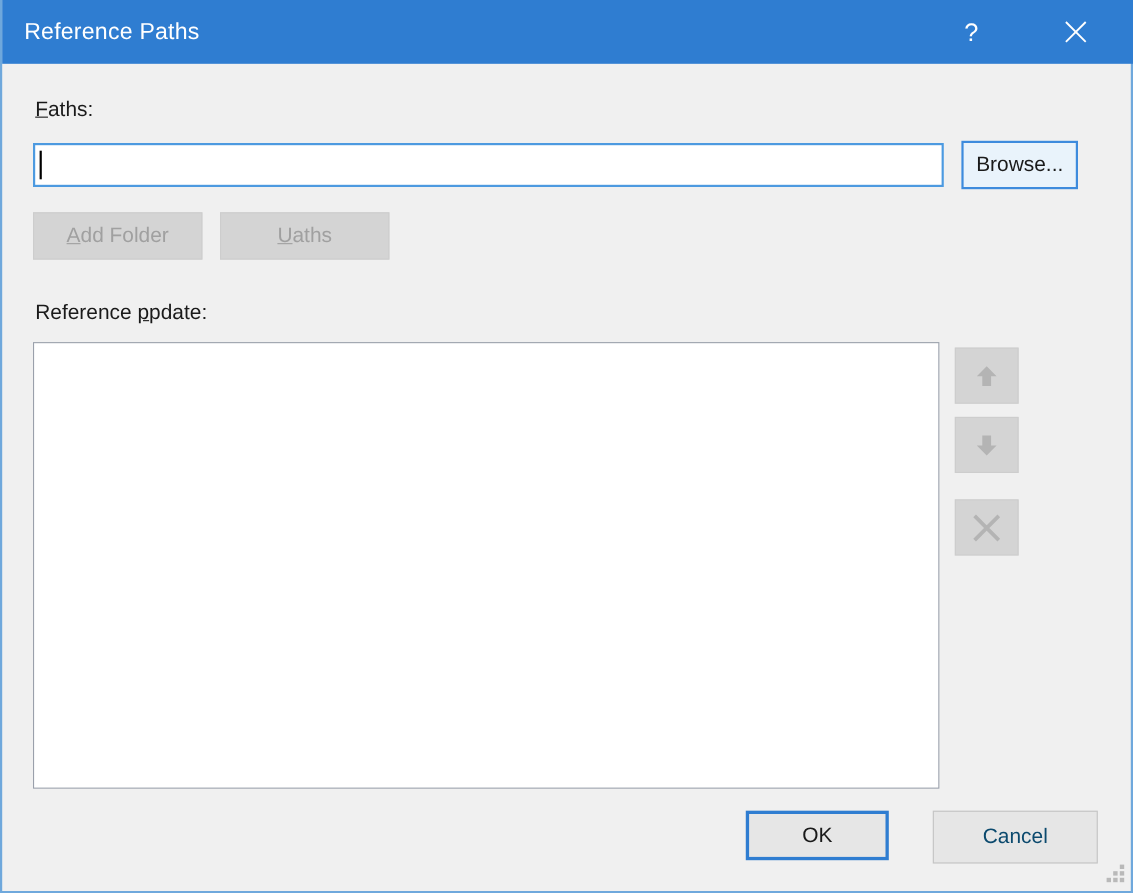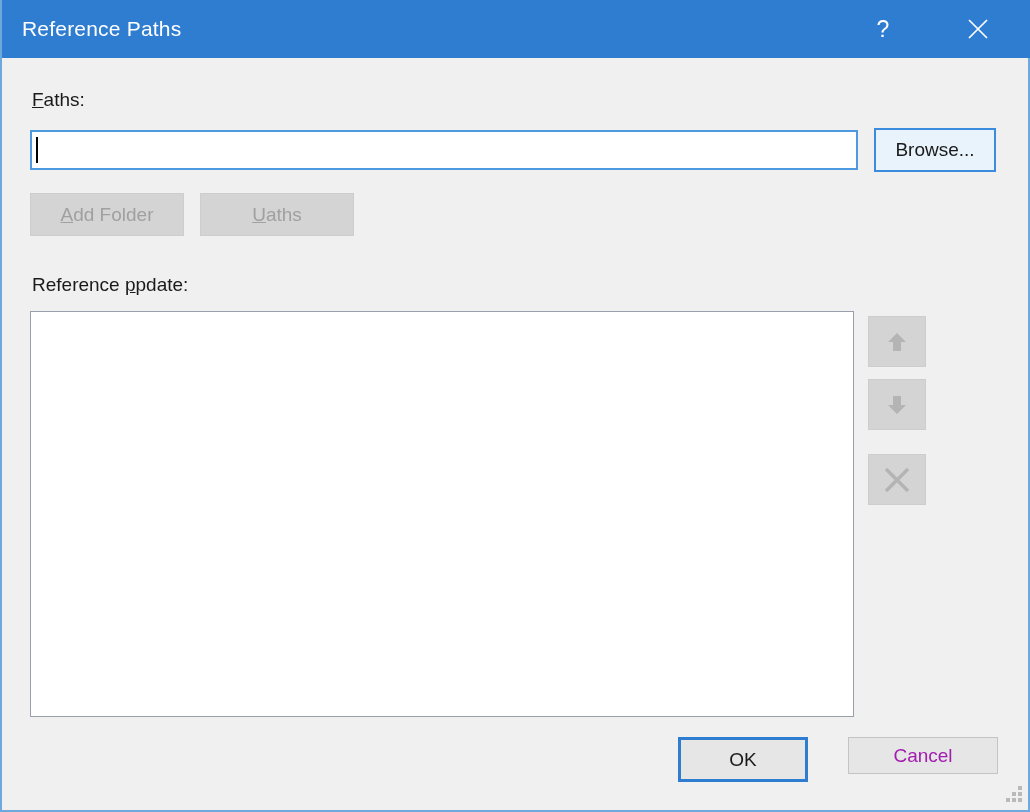--- a/index.html
+++ b/index.html
@@ -101,21 +101,21 @@
     width: 2px;
     height: 26px;
     background: #000000;
   }
 
   
   #browse-button {
     position: absolute;
     left: 872px;
     top: 128px;
-    width: 122px;
+    width: 106px;
     height: 44px;
     box-sizing: border-box;
     border: 2px solid #3d8bdd;
     background: #e9f3fb;
     color: #1a1a1a;
     font-family: "Liberation Sans", sans-serif;
     font-size: 19px;
     display: flex;
     align-items: center;
     justify-content: center;
@@ -187,25 +187,25 @@
     display: flex;
     align-items: center;
     justify-content: center;
     cursor: default;
   }
   #cancel-button {
     position: absolute;
     left: 846px;
     top: 737px;
     width: 150px;
-    height: 37px;
+    height: 48px;
     box-sizing: border-box;
     border: 1px solid #c4c4c4;
     background: #e6e6e6;
-    color: #a21caf;
+    color: #0c4a6e;
     font-family: "Liberation Sans", sans-serif;
     font-size: 19px;
     display: flex;
     align-items: center;
     justify-content: center;
     cursor: default;
   }
 
   
   #resize-grip {

